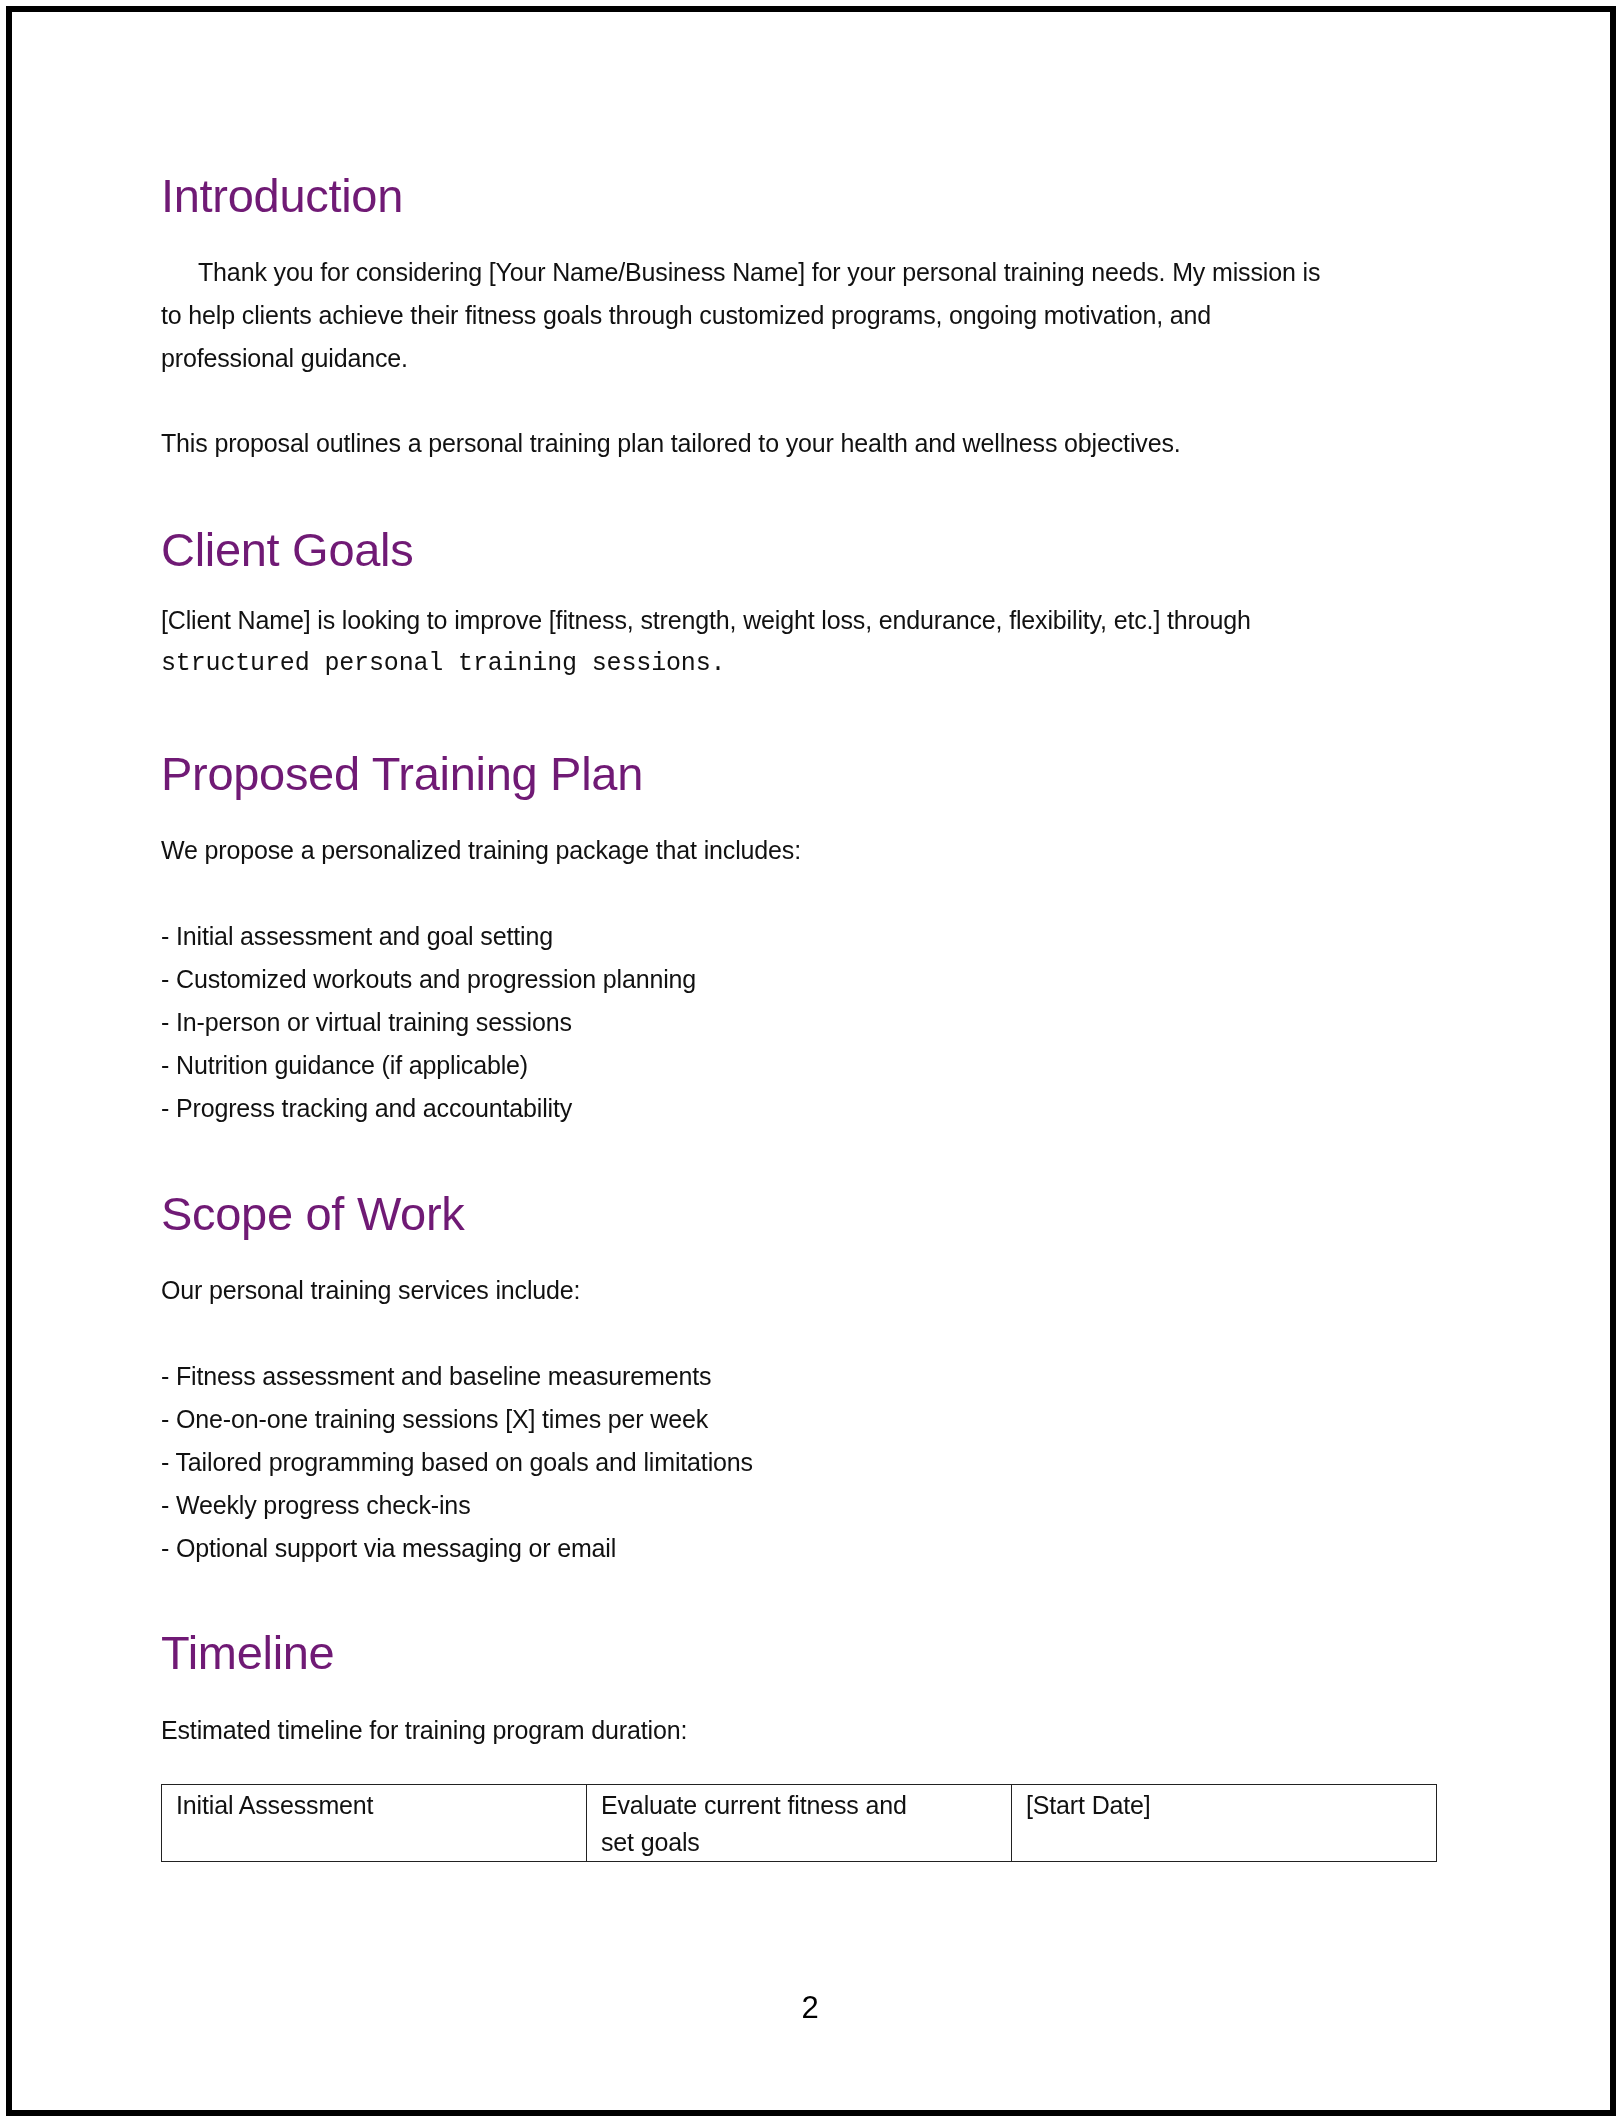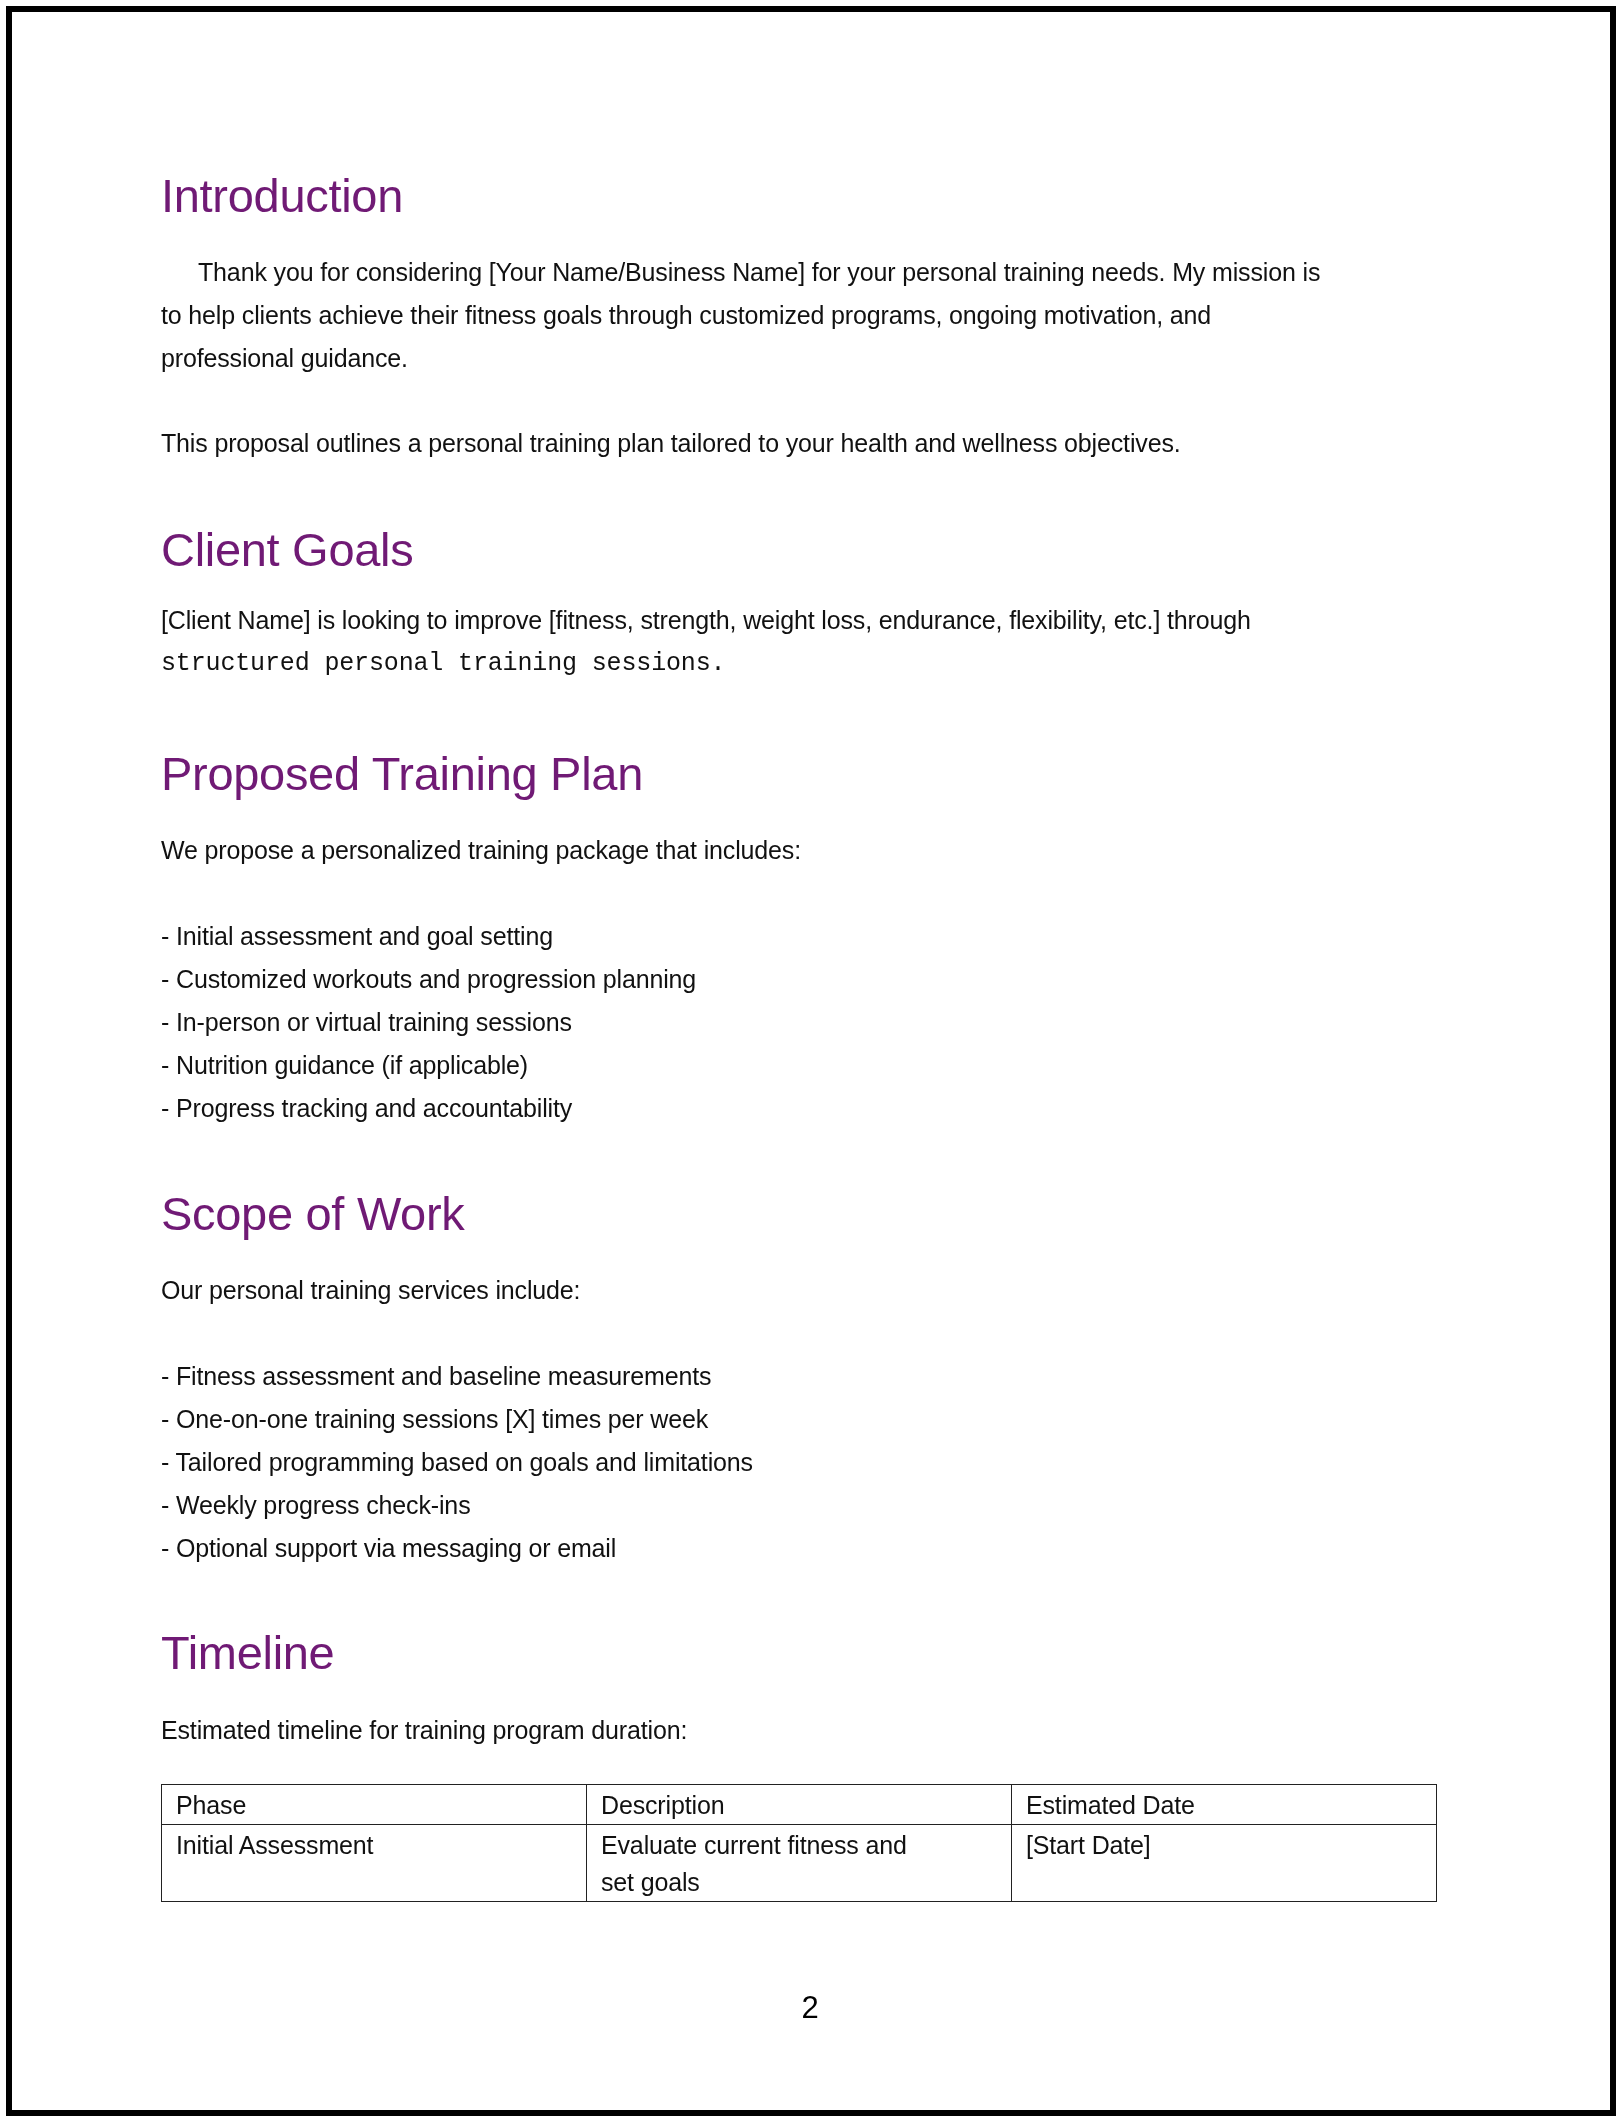--- a/index.html
+++ b/index.html
@@ -109,25 +109,20 @@
   <div class="body-line abs" style="top:1398px;">- One-on-one training sessions [X] times per week</div>
   <div class="body-line abs" style="top:1441px;">- Tailored programming based on goals and limitations</div>
   <div class="body-line abs" style="top:1484px;">- Weekly progress check-ins</div>
   <div class="body-line abs" style="top:1527px;">- Optional support via messaging or email</div>
 
   <h2 class="section-heading abs" style="top:1627px;">Timeline</h2>
   <div class="body-line abs" style="top:1709px;">Estimated timeline for training program duration:</div>
 
   <table class="timeline-table">
     <tbody>
-        <tr>
-      <td>Phase</td>
-      <td>Description</td>
-      <td>Estimated Date</td>
-    </tr>
     <tr>
       <td>Initial Assessment</td>
       <td>
         <div>Evaluate current fitness and</div>
         <div>set goals</div>
       </td>
       <td>[Start Date]</td>
     </tr>
   </tbody>
     </table>

